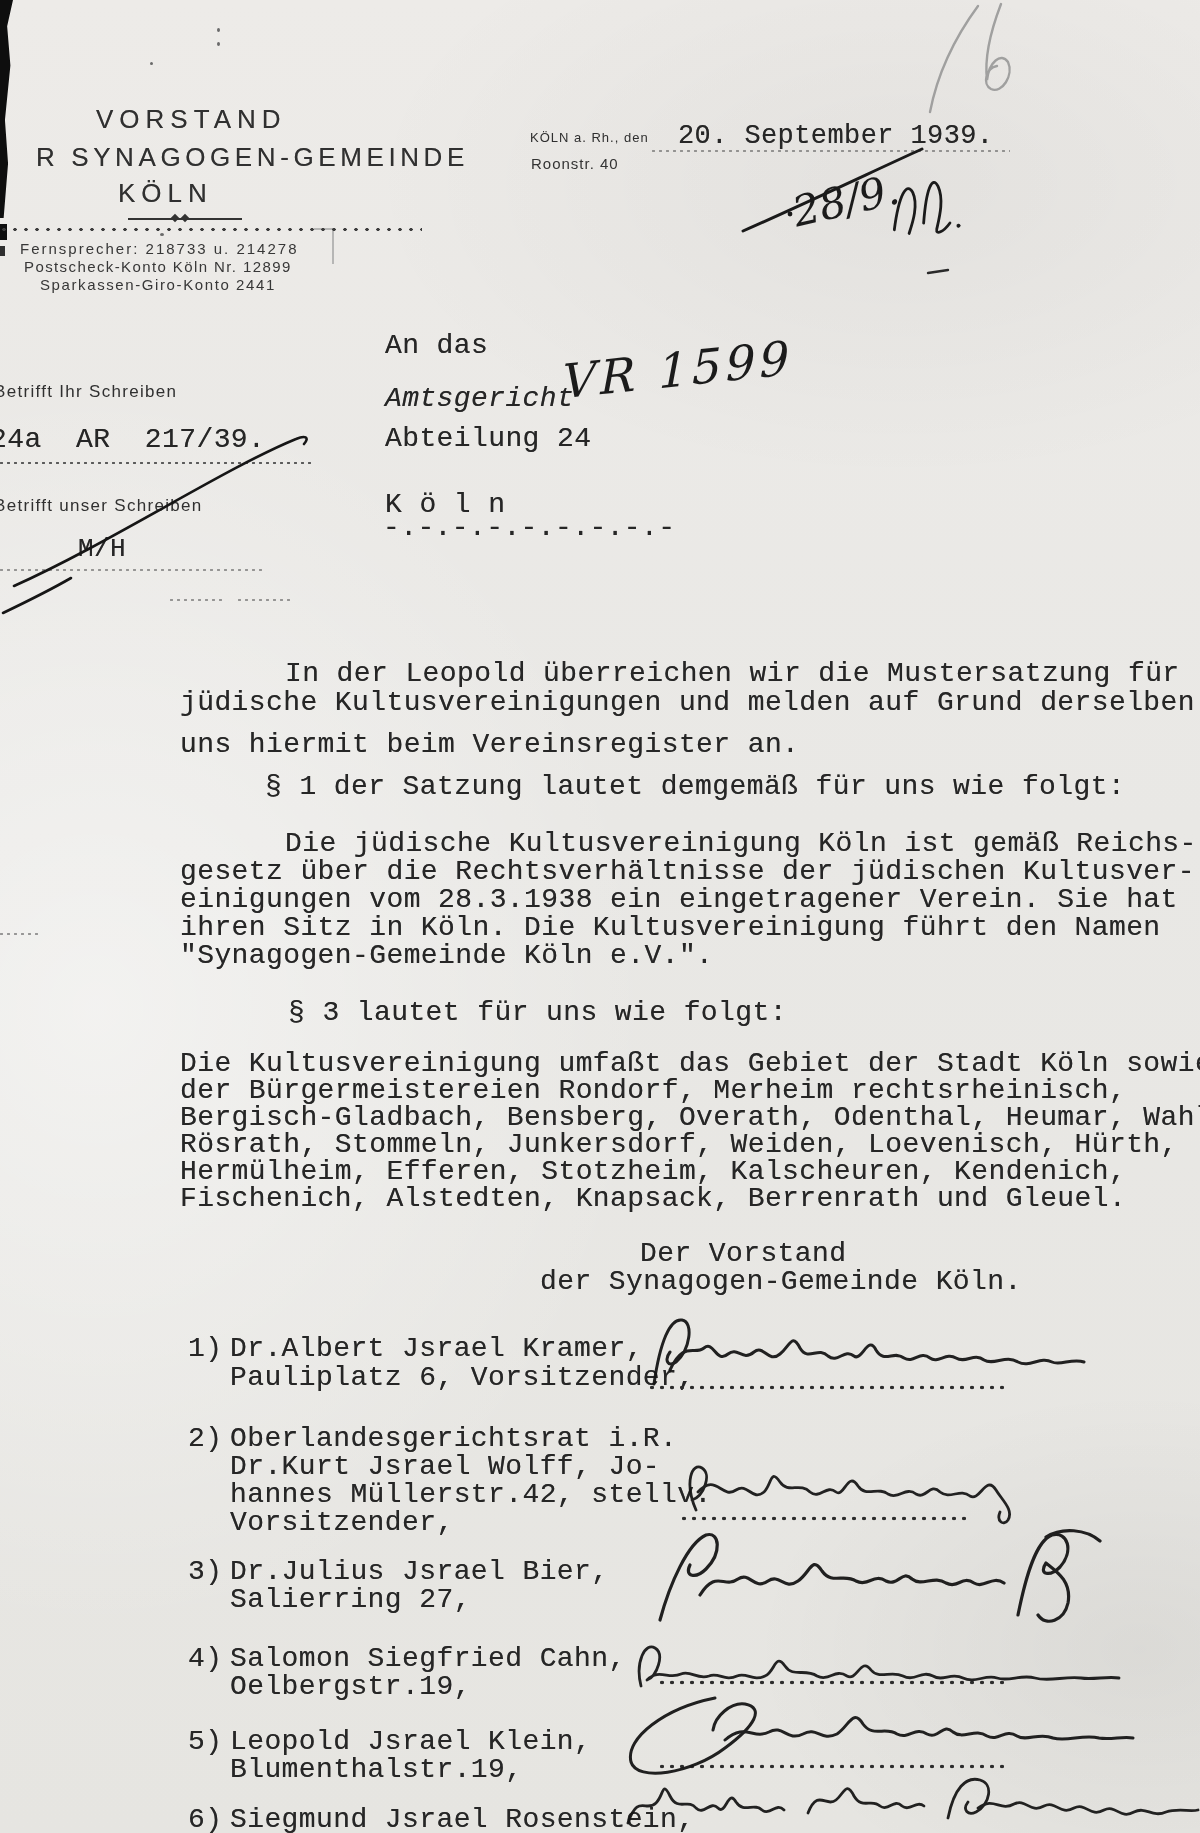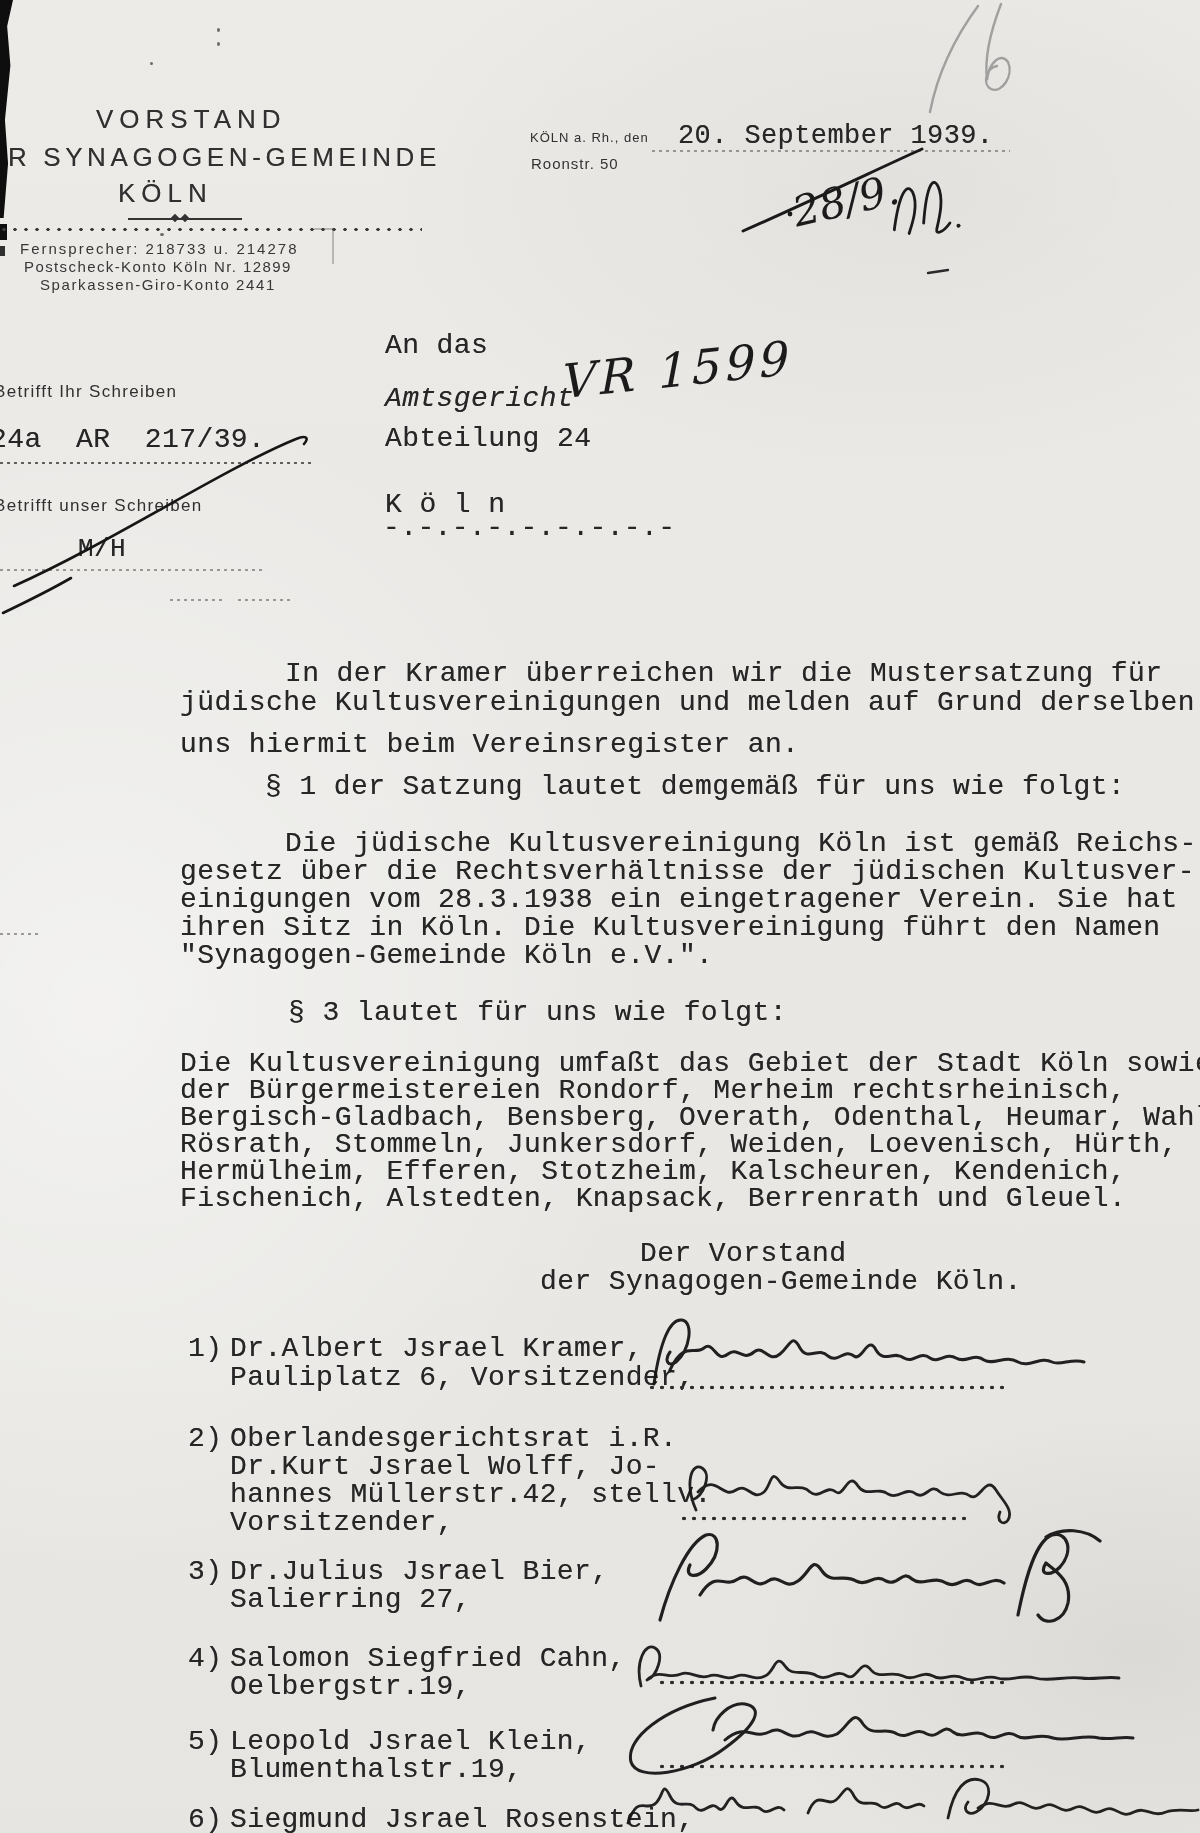--- a/index.html
+++ b/index.html
@@ -41,36 +41,36 @@
   <div class="speck" style="left:217px;top:28px;width:3px;height:4px;"></div>
   <div class="speck" style="left:217px;top:42px;width:3px;height:4px;"></div>
   <div class="speck" style="left:150px;top:62px;width:3px;height:3px;"></div>
   <div class="speck" style="left:160px;top:233px;width:4px;height:3px;"></div>
 
   <div class="rule" style="left:314px;top:228px;width:20px;height:2px;background:#9a9a9a;opacity:.65;"></div>
   <div class="rule" style="left:332px;top:228px;width:2px;height:36px;background:#9a9a9a;opacity:.65;"></div>
 
   <div>
     <div class="lh lh-big" style="left:96px;top:104px;">VORSTAND</div>
-    <div class="lh lh-big" style="left:8px;top:142px;letter-spacing:4.6px;">R SYNAGOGEN-GEMEINDE</div>
+    <div class="lh lh-big" style="left:8px;top:142px;letter-spacing:4.6px;padding-left:28px;">R SYNAGOGEN-GEMEINDE</div>
     <div class="lh lh-big" style="left:118px;top:178px;">KÖLN</div>
     <div class="rule" style="left:128px;top:218px;width:114px;height:2px;"></div>
     <div class="diamond" style="left:172px;top:215px;"></div>
     <div class="diamond" style="left:182px;top:215px;"></div>
     <div class="dots" style="left:2px;top:227px;width:420px;background-image:radial-gradient(circle at 2px 2.5px,#3d3d3d 1.5px,transparent 1.9px);background-size:11px 5px;"></div>
     <div class="lh lh-small" style="left:20px;top:240px;">Fernsprecher: 218733 u. 214278</div>
     <div class="lh lh-small" style="left:24px;top:258px;letter-spacing:1.4px;">Postscheck-Konto Köln Nr. 12899</div>
     <div class="lh lh-small" style="left:40px;top:276px;letter-spacing:1.6px;">Sparkassen-Giro-Konto 2441</div>
   </div>
 
   <div>
     <div class="lh" style="left:530px;top:130px;font-size:13px;letter-spacing:1px;color:#2f2f2f;">KÖLN a. Rh., den</div>
     <div class="dots fine faint" style="left:652px;top:149px;width:358px;"></div>
     <div class="t t27" style="left:678px;top:123px;">20. September 1939.</div>
-    <div class="lh" style="left:531px;top:155px;font-size:15px;letter-spacing:1px;color:#333;">Roonstr. 50</div>
+    <div class="lh" style="left:531px;top:155px;font-size:15px;letter-spacing:1px;color:#333;">Roonstr. 40</div>
     <div class="hand" style="left:792px;top:176px;font-size:42px;transform:rotate(-13deg);">28/9.</div>
   </div>
 
   <div>
     <div class="lh" style="left:-6px;top:382px;font-size:17px;letter-spacing:1.3px;">Betrifft Ihr Schreiben</div>
     <div class="t t28" style="left:-10px;top:426px;">24a  AR  217/39.</div>
     <div class="dots fine" style="left:0;top:461px;width:312px;"></div>
     <div class="lh" style="left:-6px;top:496px;font-size:17px;letter-spacing:1.3px;">Betrifft unser Schreiben</div>
     <div class="t t26" style="left:78px;top:536px;">M/H</div>
     <div class="dots fine faint" style="left:0;top:568px;width:265px;"></div>
@@ -81,21 +81,21 @@
   <div>
     <div class="t t28" style="left:385px;top:332px;">An das</div>
     <div class="t t28" style="left:385px;top:385px;font-style:italic;">Amtsgericht</div>
     <div class="t t28" style="left:385px;top:425px;">Abteilung 24</div>
     <div class="hand" style="left:562px;top:342px;font-size:47px;transform:rotate(-6deg) skewX(-6deg);letter-spacing:4px;">VR 1599</div>
     <div class="t t28" style="left:385px;top:491px;">K ö l n</div>
     <div class="t t28" style="left:383px;top:514px;">-.-.-.-.-.-.-.-.-</div>
   </div>
 
   <div>
-    <div class="t t28" style="left:285px;top:660px;">In der Kramer überreichen wir die Mustersatzung für</div>
+    <div class="t t28" style="left:285px;top:660px;">In der Leopold überreichen wir die Mustersatzung für</div>
     <div class="t t28" style="left:180px;top:689px;">jüdische Kultusvereinigungen und melden auf Grund derselben</div>
     <div class="t t28" style="left:180px;top:718px;margin-top:13px;">uns hiermit beim Vereinsregister an.</div>
 
     <div class="t t28" style="left:265px;top:773px;">§ 1 der Satzung lautet demgemäß für uns wie folgt:</div>
 
     <div class="t t28" style="left:285px;top:830px;">Die jüdische Kultusvereinigung Köln ist gemäß Reichs-</div>
     <div class="t t28" style="left:180px;top:858px;">gesetz über die Rechtsverhältnisse der jüdischen Kultusver-</div>
     <div class="t t28" style="left:180px;top:886px;font-family:Liberation Mono, monospace;">einigungen vom 28.3.1938 ein eingetragener Verein. Sie hat</div>
     <div class="t t28" style="left:180px;top:914px;">ihren Sitz in Köln. Die Kultusvereinigung führt den Namen</div>
     <div class="t t28" style="left:180px;top:942px;">"Synagogen-Gemeinde Köln e.V.".</div>

